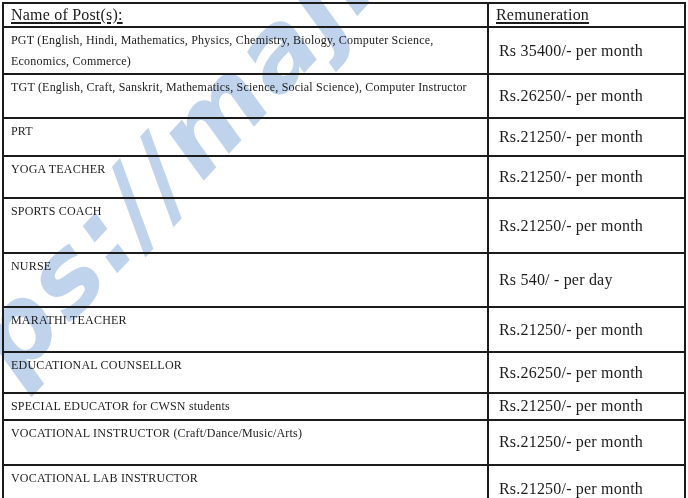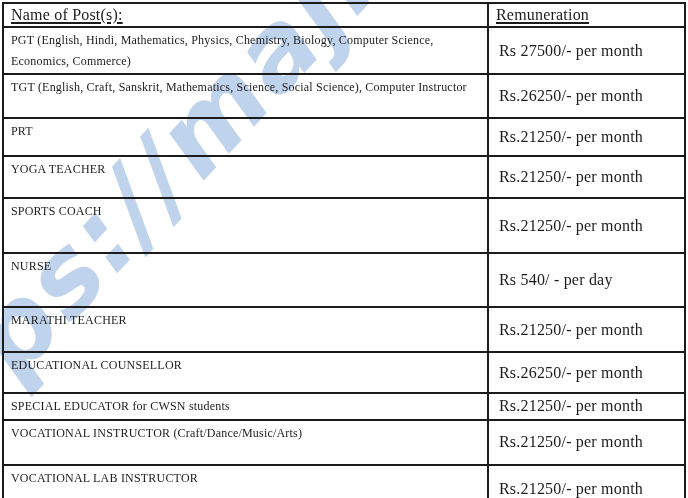--- a/index.html
+++ b/index.html
@@ -101,21 +101,21 @@
           <span class="hdr-text">Name of Post(s):</span>
         </th>
         <th>
           <span class="hdr-text">Remuneration</span>
         </th>
       </tr>
     </thead>
     <tbody id="table-body">
         <tr style="height: 43px;">
           <td class="cell-post">PGT (English, Hindi, Mathematics, Physics, Chemistry, Biology, Computer Science, Economics, Commerce)</td>
-          <td class="cell-rem">Rs 27500/- per month</td>
+          <td class="cell-rem">Rs 35400/- per month</td>
         </tr>
         <tr style="height: 44px;">
           <td class="cell-post">TGT (English, Craft, Sanskrit, Mathematics, Science, Social Science), Computer Instructor</td>
           <td class="cell-rem">Rs.26250/- per month</td>
         </tr>
         <tr style="height: 38px;">
           <td class="cell-post">PRT</td>
           <td class="cell-rem">Rs.21250/- per month</td>
         </tr>
         <tr style="height: 42px;">

